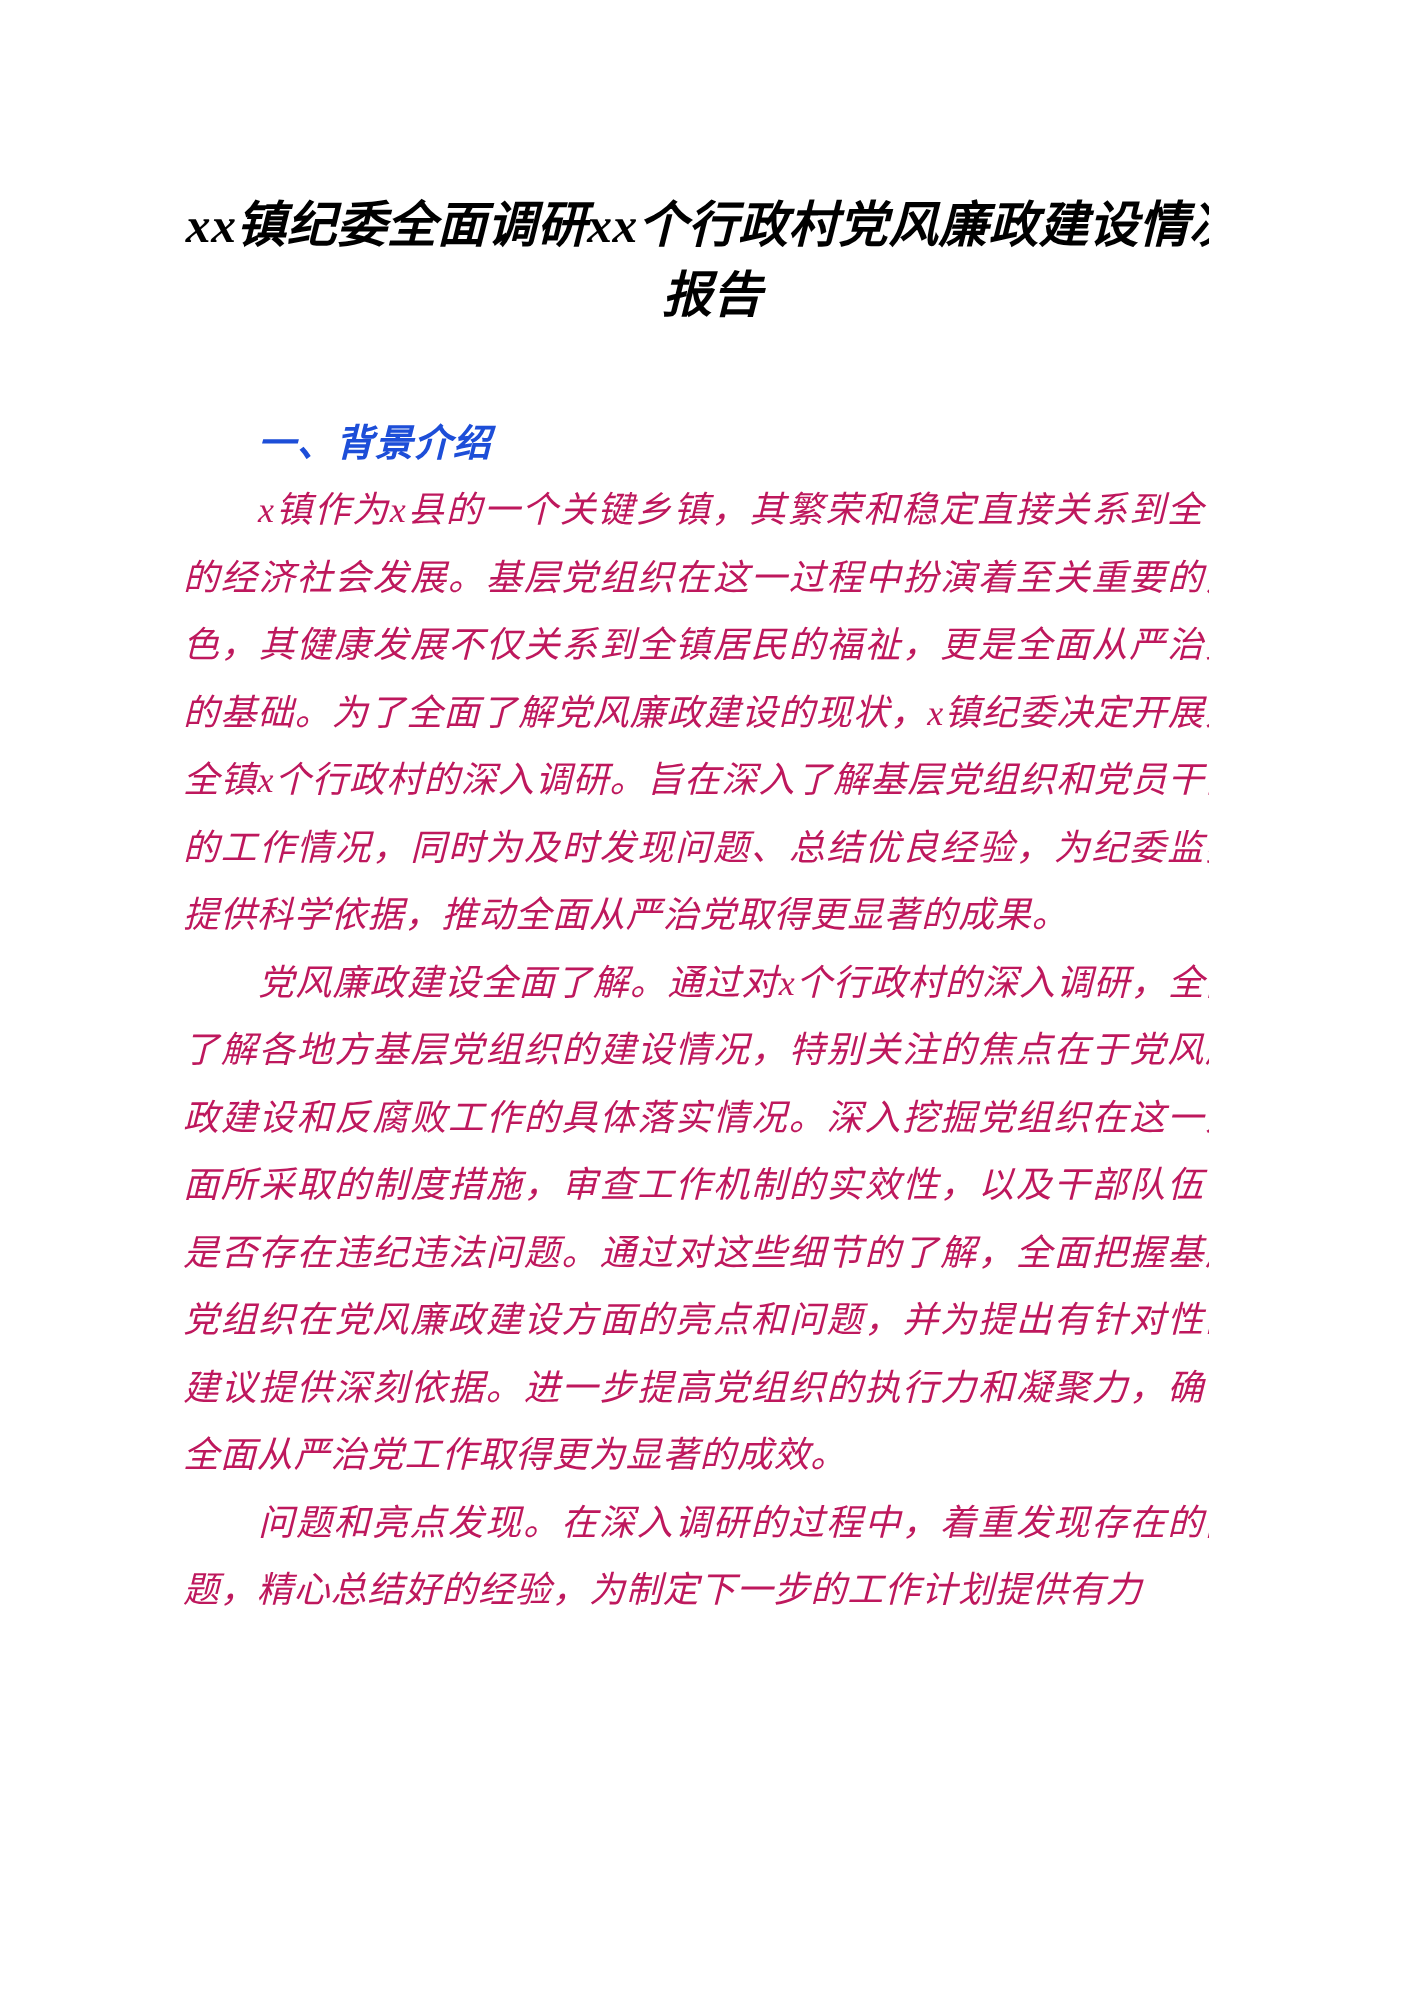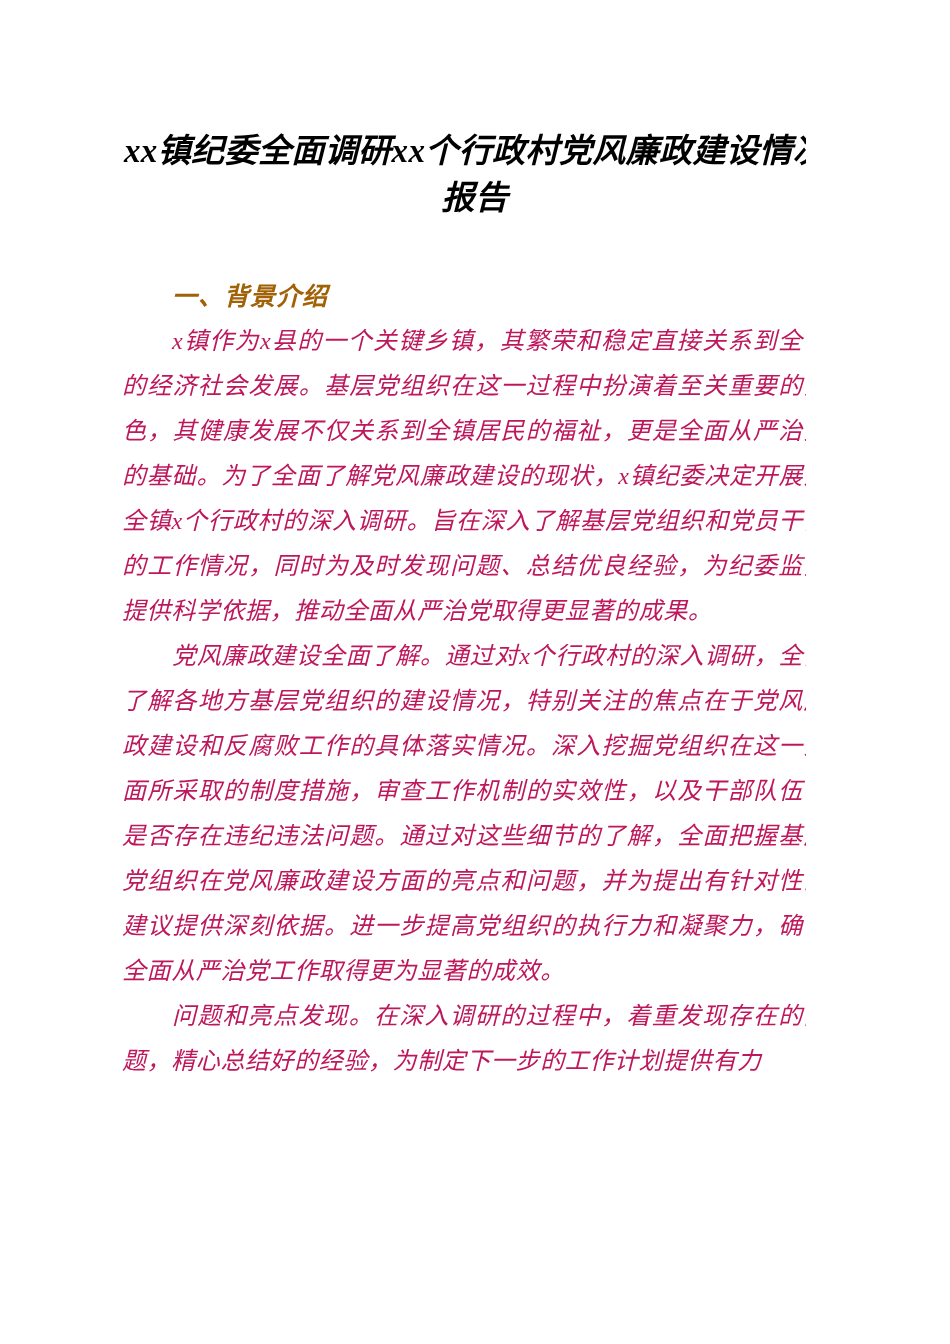--- a/index.html
+++ b/index.html
@@ -37,21 +37,21 @@
     margin: 0;
     padding-top: 128px;
     letter-spacing: 0.4px;
   }
 
   .section-heading {
     font-family: "Liberation Sans", "DejaVu Sans", sans-serif;
     font-weight: bold;
     font-size: 25px;
     line-height: 45px;
-    color: #a16207;
+    color: #1d4ed8;
     margin: 0;
     text-indent: 50px;
     letter-spacing: 1px;
   }
 
   .body-paragraph {
     font-family: "Liberation Serif", "DejaVu Serif", serif;
     font-size: 24px;
     line-height: 45px;
     color: #be185d;

